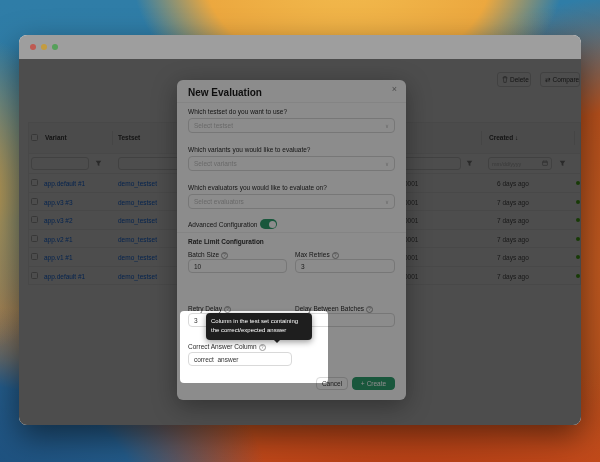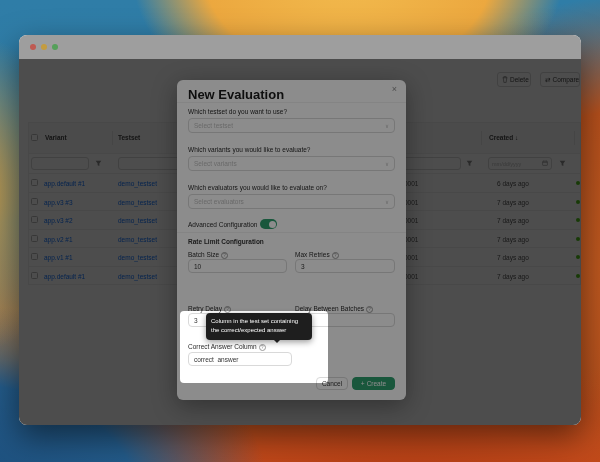--- a/index.html
+++ b/index.html
@@ -66,21 +66,21 @@
   .dot{ position:absolute; left:547px; top:7px; width:4px; height:4px; border-radius:50%; background:#52c41a; }
 
   
   .mask1{ position:absolute; inset:0; background:rgba(0,0,0,0.45); z-index:10; }
   .spotlight{ position:absolute; left:161px; top:252px; width:148px; height:72px; border-radius:4px;
               box-shadow:0 0 0 2000px rgba(0,0,0,0.45); z-index:30; pointer-events:none; }
 
   
   .modal{ position:absolute; left:158px; top:21px; width:229px; height:320px; background:#fff; border-radius:6px;
           box-shadow:0 6px 24px rgba(0,0,0,0.35); z-index:20; font-size:6.5px; color:#222; }
-  .m-title{ position:absolute; left:11px; top:7px; font-size:13px; font-weight:bold; color:#1a1a1a; }
+  .m-title{ position:absolute; left:11px; top:7px; font-size:10px; font-weight:bold; color:#1a1a1a; }
   .m-close{ position:absolute; right:9px; top:5px; font-size:9px; color:#8c8c8c; cursor:pointer; line-height:1; }
   .m-div1{ position:absolute; left:0; top:22px; width:100%; border-top:1px solid #f0f0f0; }
   .m-label{ position:absolute; left:11px; color:#2a2a2a; }
   .m-select{ position:absolute; left:11px; width:207px; height:15px; border:1px solid #d9d9d9; border-radius:4px;
              background:#fff; display:flex; align-items:center; justify-content:space-between; padding:0 5px; cursor:pointer; }
   .m-ph{ color:#bfbfbf; }
   .m-chev{ color:#bfbfbf; font-size:5.5px; }
   .q1l{ top:28px; } .q1s{ top:38px; }
   .q2l{ top:66px; } .q2s{ top:76px; }
   .q3l{ top:104px; } .q3s{ top:114px; }

